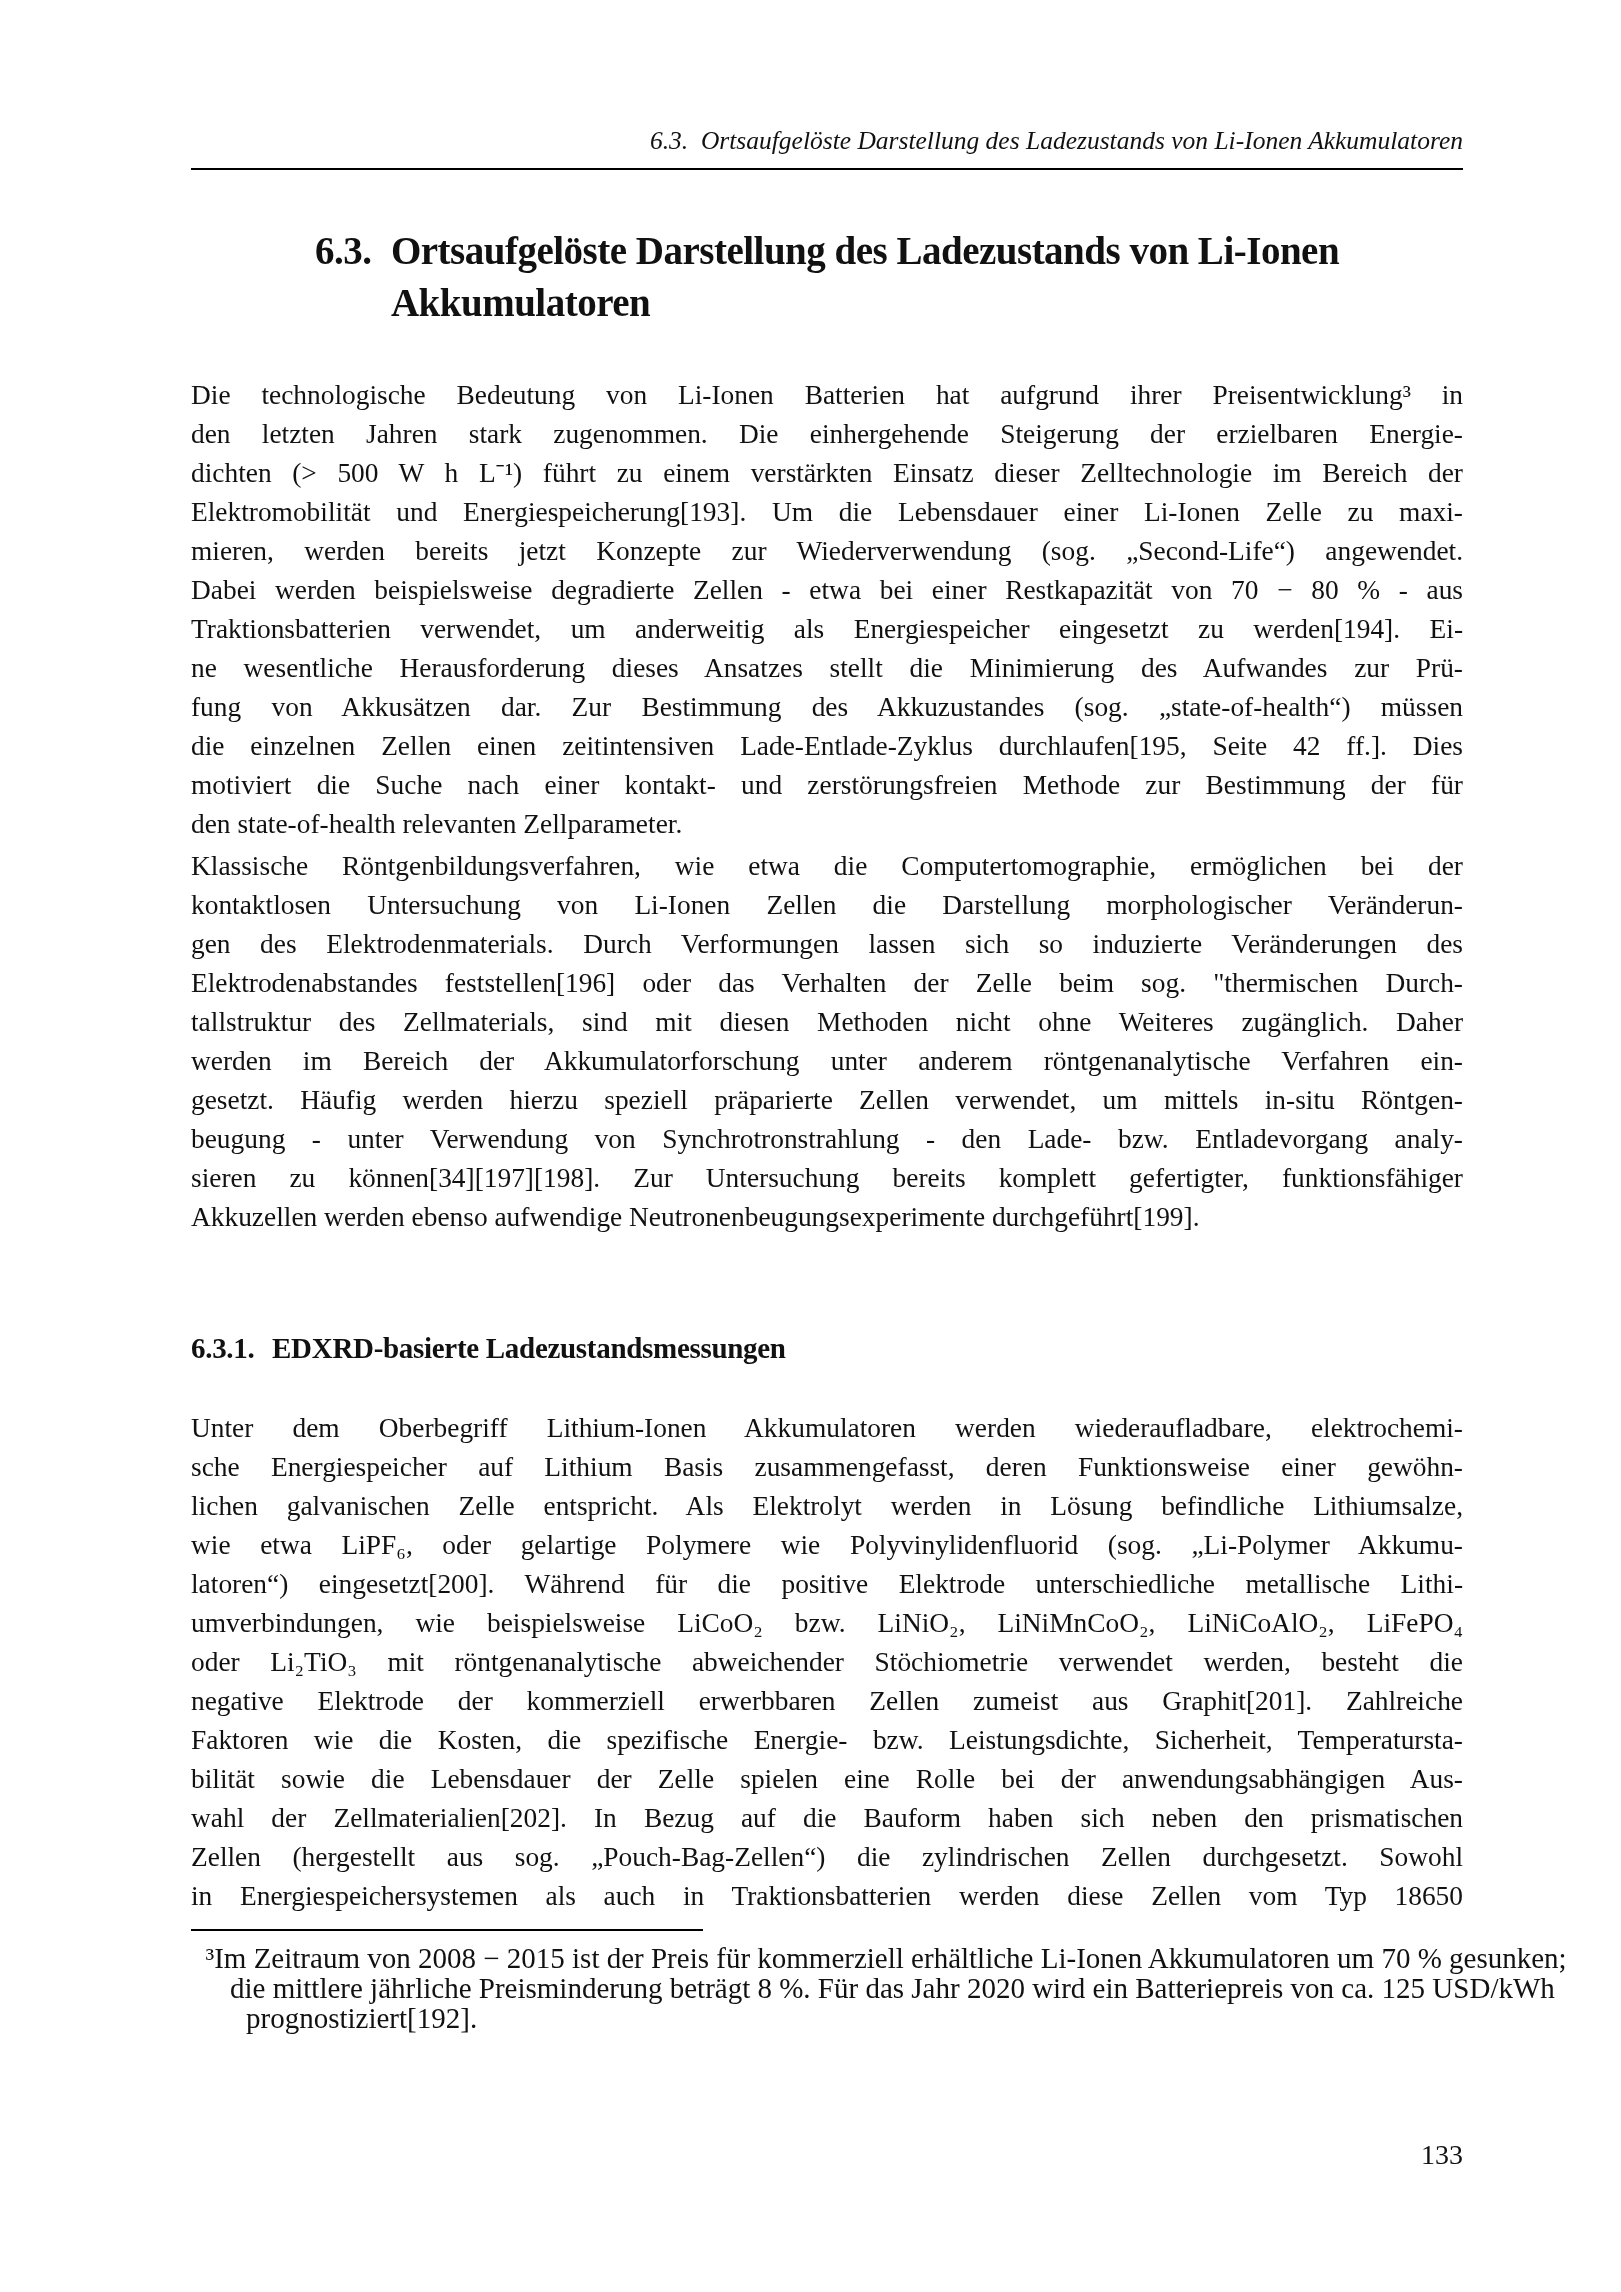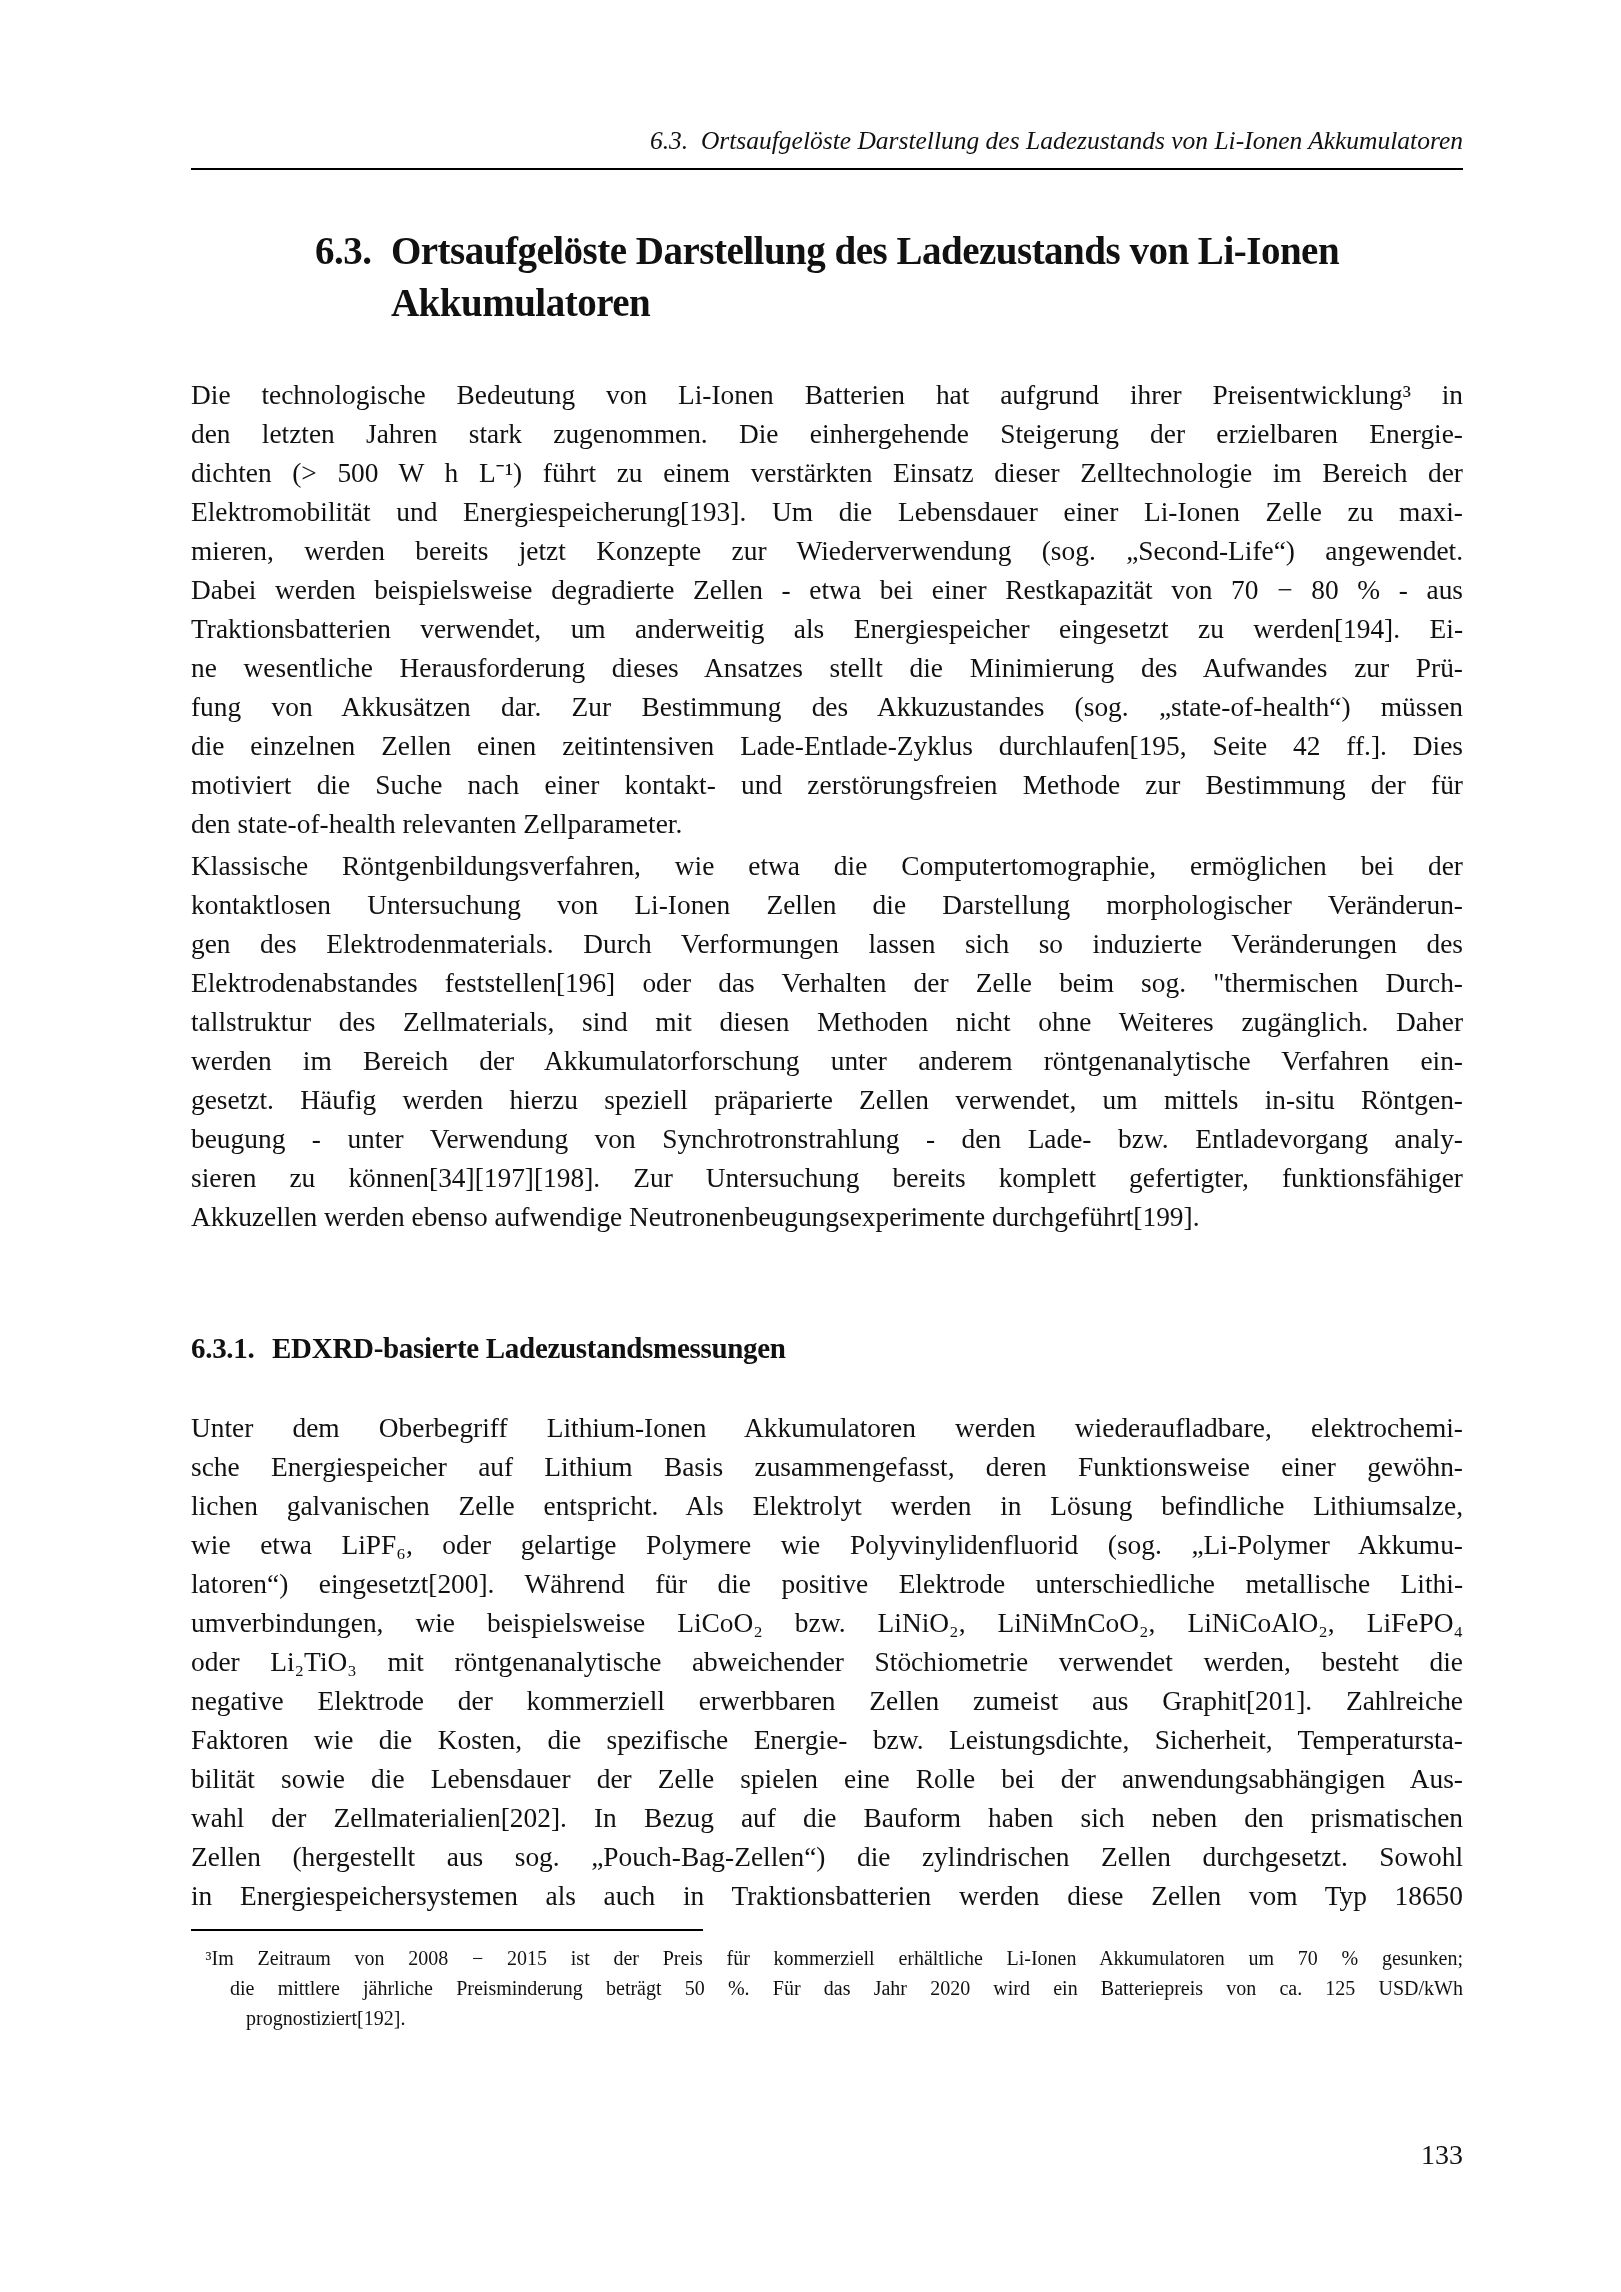--- a/index.html
+++ b/index.html
@@ -73,21 +73,21 @@
     position: absolute;
     top: 1929px; left: 191px;
     width: 512px; height: 2px;
     background: #000;
   }
   .footnote {
     position: absolute;
     top: 1943px; left: 191px; right: 158px;
     padding-left: 39px;
     box-sizing: border-box;
-    font-size: 20px;
+    font-size: 29px;
   }
   .footnote .line {
     height: 30px;
     line-height: 30px;
     text-align: justify;
     text-align-last: justify;
     white-space: nowrap;
   }
   .footnote .line:first-child { text-indent: -24.5px; }
   .footnote .line:last-child { text-align-last: left; margin-left: 16px; }
@@ -161,20 +161,20 @@
       <div class="line">bilität sowie die Lebensdauer der Zelle spielen eine Rolle bei der anwendungsabhängigen Aus-</div>
       <div class="line">wahl der Zellmaterialien[202]. In Bezug auf die Bauform haben sich neben den prismatischen</div>
       <div class="line">Zellen (hergestellt aus sog. „Pouch-Bag-Zellen“) die zylindrischen Zellen durchgesetzt. Sowohl</div>
       <div class="line">in Energiespeichersystemen als auch in Traktionsbatterien werden diese Zellen vom Typ 18650</div>
     </div>
 
   <div class="footnote-rule"></div>
 
   <div class="footnote">
       <div class="line">³Im Zeitraum von 2008 − 2015 ist der Preis für kommerziell erhältliche Li-Ionen Akkumulatoren um 70 % gesunken;</div>
-      <div class="line">die mittlere jährliche Preisminderung beträgt 50 %. Für das Jahr 2020 wird ein Batteriepreis von ca. 125 USD/kWh</div>
+      <div class="line">die mittlere jährliche Preisminderung beträgt 8 %. Für das Jahr 2020 wird ein Batteriepreis von ca. 125 USD/kWh</div>
       <div class="line">prognostiziert[192].</div>
     </div>
 
   <div class="page-number">133</div>
 
 </div>
 
 
 </body></html>

